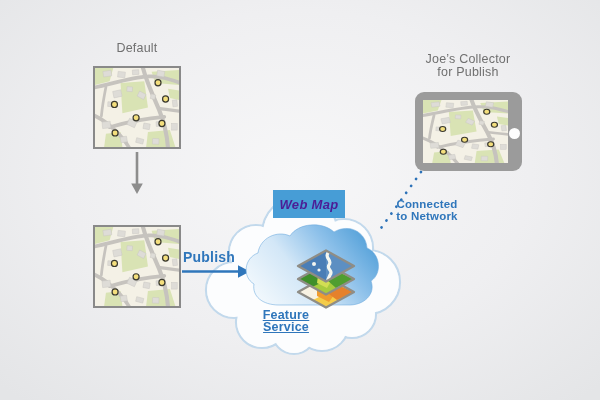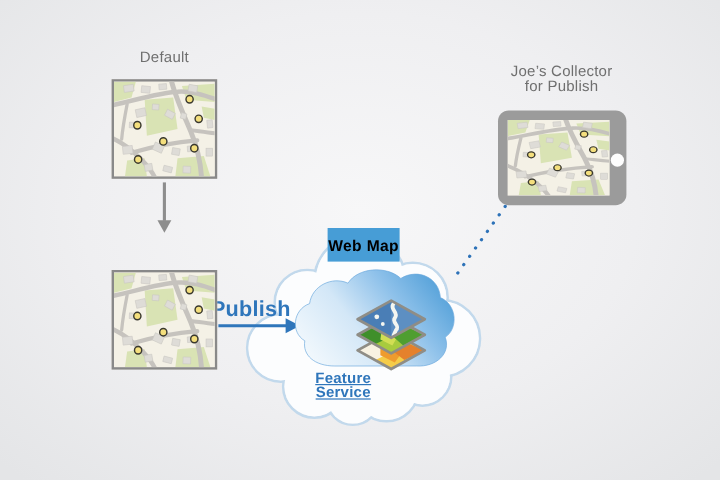--- a/index.html
+++ b/index.html
@@ -7,29 +7,29 @@
     position:relative;width:600px;height:400px;overflow:hidden;
     font-family:"Liberation Sans","DejaVu Sans",sans-serif;
     background:radial-gradient(ellipse 420px 300px at 50% 44%, #f7f7f8 0%, #efeff1 55%, #e4e5e7 100%);
   }
   .abs{position:absolute;}
   .lbl{position:absolute;text-align:center;color:var(--label-gray,#6f6f6f);font-size:12.5px;line-height:13px;letter-spacing:.2px;}
   .lbl.blue{color:var(--accent-blue,#2f76bb);font-weight:700;}
   .map-frame{position:absolute;width:84px;height:79px;border:2px solid var(--frame-border-gray,#898989);background:#f4f1e6;}
   .map-frame svg{display:block;}
   .webmap-badge{
-    position:absolute;left:273px;top:190px;width:60px;height:28px;
-    background:var(--badge-blue,#479dd6);color:#000000;font-size:13px;font-weight:700;letter-spacing:.3px;
-    display:flex;align-items:center;justify-content:center;
+    position:absolute;left:273px;top:190px;width:72px;height:28px;
+    background:var(--badge-blue,#479dd6);color:#4c1d95;font-size:13px;font-weight:700;letter-spacing:.3px;
+    display:flex;align-items:center;justify-content:center;font-style:italic;
   }
   .tablet{position:absolute;left:415px;top:92px;width:107px;height:79px;border-radius:9px;background:var(--tablet-gray,#9b9b9b);}
   .tablet-screen{position:absolute;left:8px;top:8px;width:85px;height:63px;background:#f4f1e6;overflow:hidden;}
   .tablet-screen svg{display:block;}
   .home-btn{position:absolute;left:94px;top:36px;width:11px;height:11px;border-radius:50%;background:#fdfdfd;}
-  .publish-lbl{left:169px;top:251px;width:80px;font-size:18px;}
+  .publish-lbl{left:169px;top:251px;width:80px;font-size:14px;}
   .feature-lbl{left:255px;top:309px;width:62px;font-size:12.5px;line-height:12px;text-decoration:underline;}
   .connected-lbl{left:394px;top:199px;width:66px;font-size:11.5px;line-height:11.5px;}
   .joes-lbl{left:417px;top:53px;width:102px;line-height:13px;}
   .default-lbl{left:92px;top:42px;width:90px;}
   .inspection-lbl{left:92px;top:202px;width:90px;}
 </style>
 </head>
 <body>
 
 <div class="stage">
@@ -173,20 +173,21 @@
       </g>
     </g>
   </svg>
 
   <div class="lbl default-lbl">Default</div>
   <div class="lbl blue publish-lbl">Publish</div>
   <div class="webmap-badge">
     <span>Web Map</span>
   </div>
   <div class="lbl blue feature-lbl">Feature Service</div>
+  <div class="lbl blue connected-lbl">Connected to Network</div>
   <div class="lbl joes-lbl">Joe’s Collector for Publish</div>
 
   <div class="map-frame" style="left:93px;top:66px">
     <svg width="84" height="79">
         <use href="#map-art"></use>
       </svg>
   </div>
 
   <div class="map-frame" style="left:93px;top:225px">
     <svg width="84" height="79">

